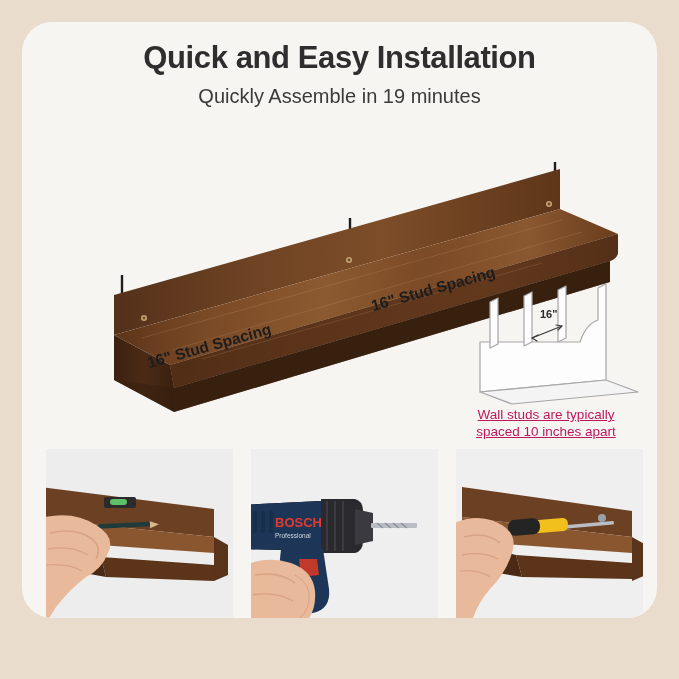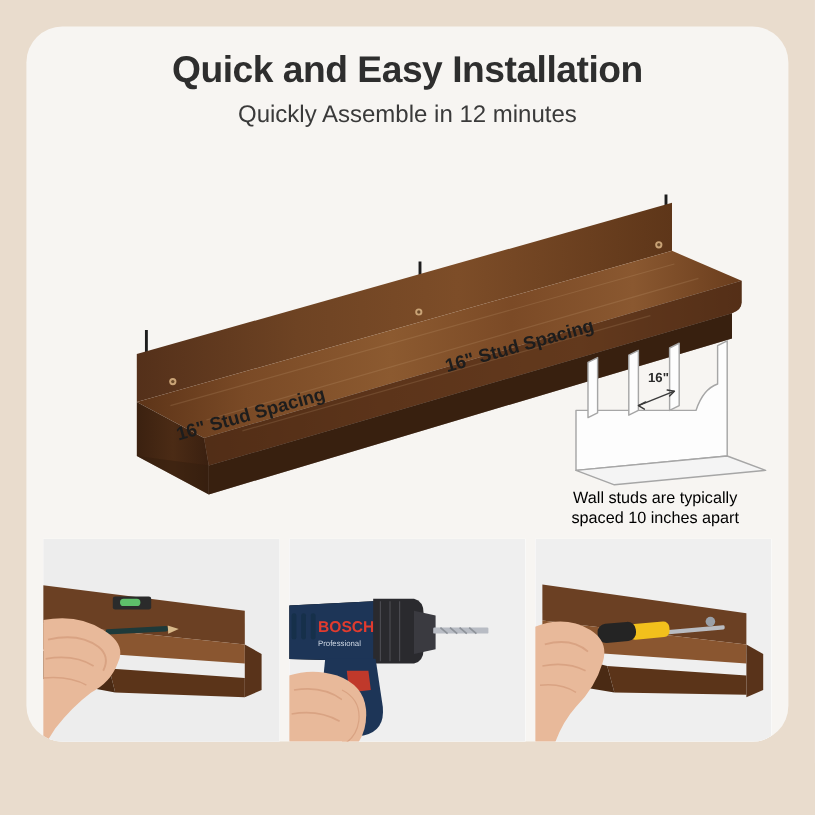--- a/index.html
+++ b/index.html
@@ -125,50 +125,52 @@
     fill: #2a2a2a;
   }
   .stud-caption {
     position: absolute;
     left: 424px;
     top: 384px;
     width: 200px;
     text-align: center;
     font-size: 13.5px;
     line-height: 17px;
-    color: #000000;
+    color: #be185d;
+    text-decoration: underline;
   }
 
   
   .photo-row {
     position: absolute;
     left: 14px;
     top: 427px;
     width: 607px;
     height: 193px;
     display: flex;
     gap: 8px;
   }
   .photo {
     position: relative;
     width: 197px;
     height: 193px;
     background: #ffffff;
     overflow: hidden;
+    margin-left: 10px;
   }
   .photo svg { display: block; }
 </style>
 </head>
 <body>
 
 <div id="page">
   <div id="card">
 
     <div class="headline">Quick and Easy Installation</div>
-    <div class="subhead">Quickly Assemble in 12 minutes</div>
+    <div class="subhead">Quickly Assemble in 19 minutes</div>
 
 
     <div class="hero">
       <svg width="635" height="300" viewBox="0 0 635 300">
         <defs>
           <linearGradient id="topFace" x1="0" y1="0" x2="1" y2="0">
             <stop offset="0%" stop-color="#5d3418"></stop>
             <stop offset="18%" stop-color="#7a4a26"></stop>
             <stop offset="42%" stop-color="#8c5a30"></stop>
             <stop offset="62%" stop-color="#7b4a26"></stop>

